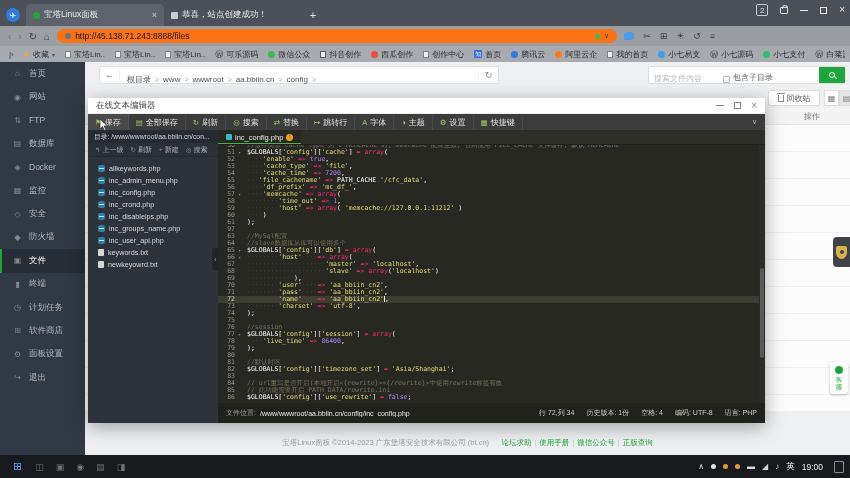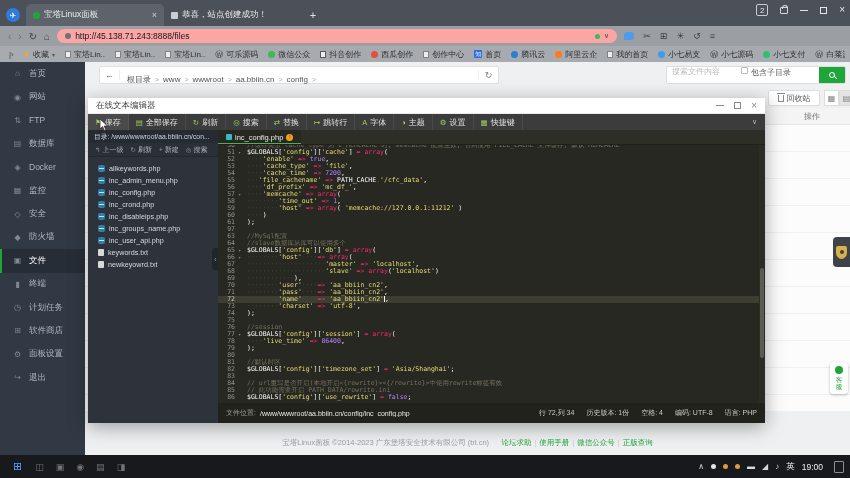--- a/index.html
+++ b/index.html
@@ -22,21 +22,21 @@
   #tabcount { min-width:12px; height:12px; border:1px solid #c9ccd1; border-radius:2px; font-size:8px; text-align:center; line-height:11px; padding:0 1px; }
   .bagico { width:8px; height:7px; border:1px solid #d5d7da; border-radius:1px; position:relative; }
   .bagico::before { content:""; position:absolute; left:1px; top:-3px; width:4px; height:3px; border:1px solid #d5d7da; border-bottom:none; border-radius:3px 3px 0 0; }
   .wmin { width:8px; height:1px; background:#e4e5e8; }
   .wmax { width:7px; height:7px; border:1px solid #e4e5e8; }
   .wclose { font-size:10px; line-height:8px; }
 
   #addrbar { position:absolute; left:0; top:26px; right:0; height:20px; background:#9b9ea3; display:flex; align-items:center; gap:7px; padding:0 8px; }
   .navic { color:#41454a; font-size:10px; }
   .navic.dim { color:#6e7277; }
-  #urlbox { flex:1; max-width:560px; height:14px; background:#fca5a5; border-radius:7px; display:flex; align-items:center; gap:4px; padding:0 8px; color:#16181b; font-size:8.5px; }
+  #urlbox { flex:1; max-width:560px; height:14px; background:#f97316; border-radius:7px; display:flex; align-items:center; gap:4px; padding:0 8px; color:#16181b; font-size:8.5px; }
   #urlbox .siteico { width:6px; height:6px; border-radius:50%; background:#6e7277; }
   #urlbox .url { flex:1; white-space:nowrap; overflow:hidden; }
   #urlbox .gdot { width:5px; height:5px; border-radius:50%; background:#3cba54; }
   #urlbox .car { color:#41454a; font-size:7px; }
   .addr-right { display:flex; align-items:center; gap:9px; color:#3f4347; font-size:9px; }
   .bubble { width:10px; height:8px; background:#4f9bea; border-radius:3px 3px 3px 0; }
 
   #bmbar { position:absolute; left:0; top:46px; right:0; height:16px; background:#a7aaaf; display:flex; align-items:center; padding:0 5px; overflow:hidden; }
   .bm { display:flex; align-items:center; gap:3px; padding:0 5px; font-size:8px; color:#2c2f33; white-space:nowrap; }
   .bm .dot { width:7px; height:7px; border-radius:50%; }
@@ -58,21 +58,21 @@
   .sb-item.active::before { content:""; position:absolute; left:0; top:0; bottom:0; width:2px; background:#20a53a; }
 
   
   #content { position:absolute; left:85px; top:62px; right:0; bottom:23px; background:#eef0f2; }
   #rows { position:absolute; left:0; right:0; top:63px; bottom:44px; background:repeating-linear-gradient(to bottom,#fcfcfc 0 26px,#f0f0f0 26px 27px); }
   #crumbbar { position:absolute; left:14px; top:4px; width:400px; height:18px; background:#fff; border:1px solid #e0e0e0; border-radius:2px; display:flex; align-items:center; font-size:8px; color:#555; }
   #crumb-back { width:20px; text-align:center; border-right:1px solid #eee; color:#666; font-size:9px; }
   #crumbs { display:flex; align-items:center; gap:4px; padding:0 7px; white-space:nowrap;margin-top:8px; }
   #crumbs .sep { color:#aaa; font-size:7px; }
   #crumb-refresh { margin-left:auto; width:20px; text-align:center; border-left:1px solid #f0f0f0; color:#888; font-size:9px; }
-  #searchbox { position:absolute; right:4px; top:4px; width:180px; height:18px; background:#fff; border:1px solid #ddd; border-radius:2px; display:flex; align-items:flex-start; }
+  #searchbox { position:absolute; right:4px; top:4px; width:198px; height:18px; background:#fff; border:1px solid #ddd; border-radius:2px; display:flex; align-items:flex-end; }
   #searchbox input { border:0; outline:0; width:74px; font-size:8px; padding:0 5px; color:#333; background:transparent; font-family:inherit; }
   #searchbox input::placeholder { color:#bbb; }
   .cb { width:7px; height:7px; border:1px solid #bbb; border-radius:1px; background:#fff; margin-right:3px; }
   #searchbox .cblbl { font-size:8px; color:#666; white-space:nowrap; }
   #searchbtn { margin-left:auto; width:26px; height:16px; background:#20a53a; border-radius:0 1px 1px 0; display:flex; align-items:center; justify-content:center; }
   .mag { width:6px; height:6px; border:1.2px solid #fff; border-radius:50%; position:relative; }
   .mag::after { content:""; position:absolute; left:4px; top:4px; width:3px; height:1.2px; background:#fff; transform:rotate(45deg); }
   #recycle { position:absolute; left:683px; top:28px; width:52px; height:16px; background:#fff; border:1px solid #ddd; border-radius:2px; display:flex; align-items:center; justify-content:center; gap:3px; font-size:8px; color:#555; }
   .trash { width:6px; height:7px; border:1px solid #888; border-top:none; border-radius:0 0 1px 1px; position:relative; }
   .trash::before { content:""; position:absolute; left:-2px; top:-2px; width:8px; height:1px; background:#888; }

